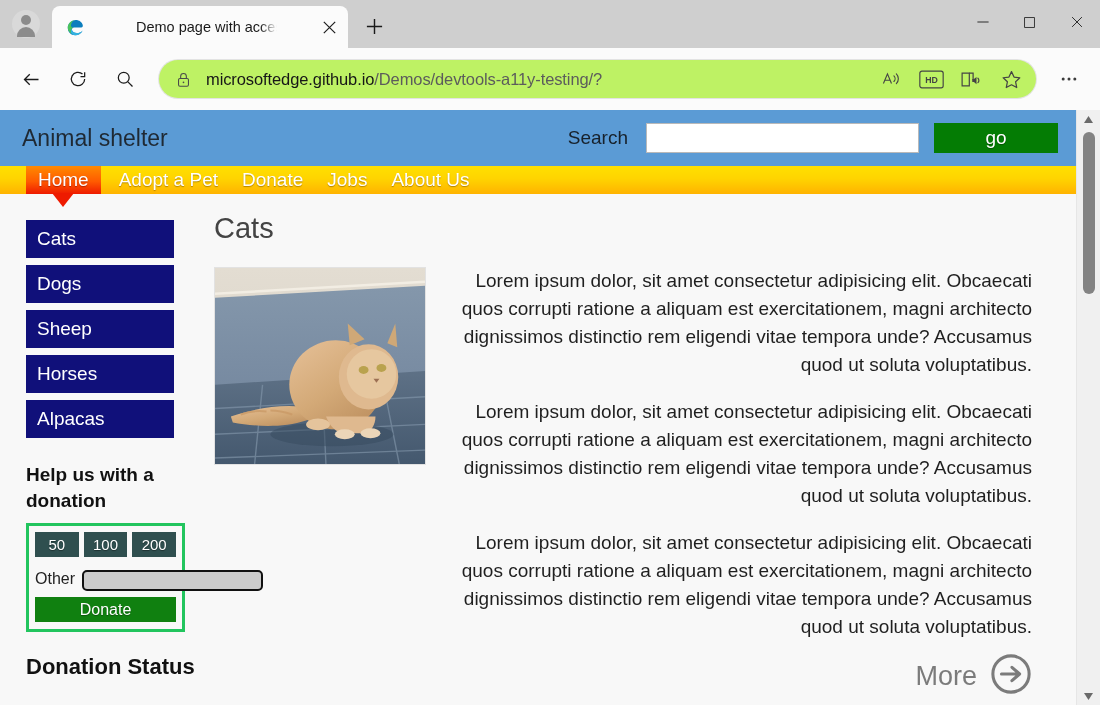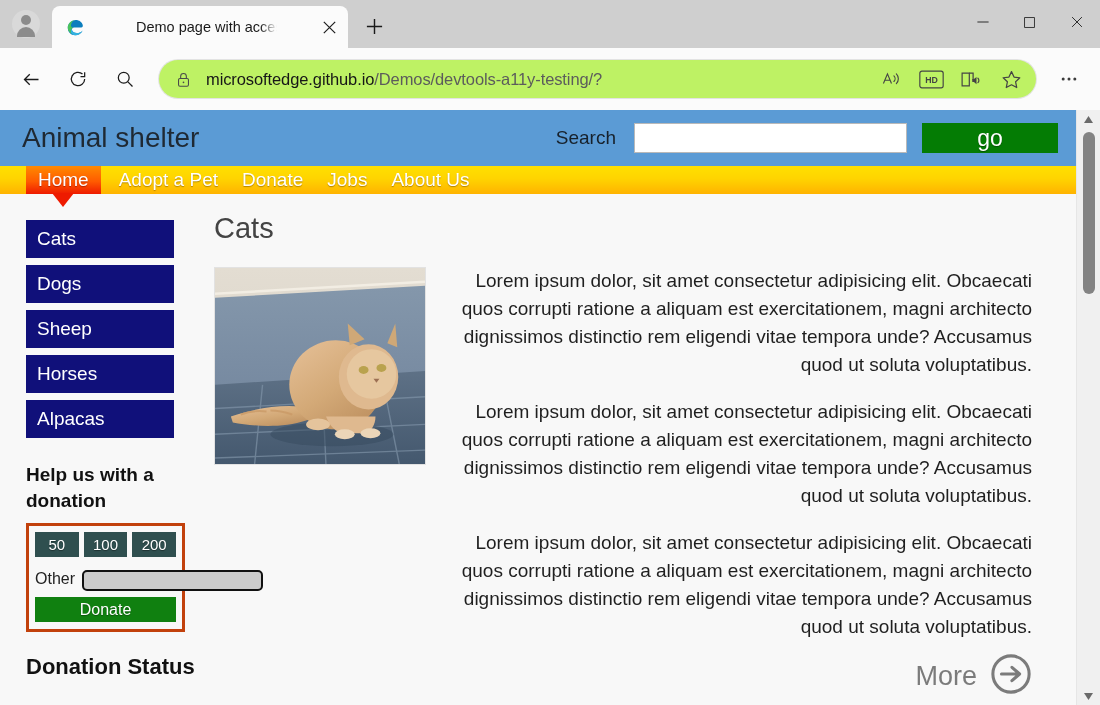--- a/index.html
+++ b/index.html
@@ -153,36 +153,36 @@
   }
 
   
   .site-header {
     background: #5b9bd5;
     height: 56px;
     display: flex; align-items: center;
     padding: 0 18px 0 22px;
   }
   .site-title {
-    font-size: 28px; font-weight: 400; color: #1f2933;
+    font-size: 23px; font-weight: 400; color: #1f2933;
     flex: 0 0 auto;
   }
   .search-area {
     margin-left: auto;
     display: flex; align-items: center;
   }
   .search-label { font-size: 19px; color: #17212b; margin-right: 18px; }
   .search-input {
     width: 273px; height: 30px;
     background: #fff; border: 1px solid #b9b9b9;
   }
   .go-btn {
-    width: 136px; height: 30px;
+    width: 124px; height: 30px;
     background: #047c04;
-    color: #fff; font-size: 23px;
+    color: #fff; font-size: 19px;
     display: flex; align-items: center; justify-content: center;
     margin-left: 15px;
     border: none;
     text-shadow: 0 1px 1px rgba(0,0,0,.35);
     font-family: "Liberation Sans", sans-serif;
   }
 
   
   .main-nav {
     height: 28px;
@@ -231,21 +231,21 @@
     padding-left: 11px;
     margin-bottom: 7px;
   }
   .donate-heading {
     font-size: 19px; font-weight: bold; color: #111;
     width: 150px; line-height: 26px;
     margin-top: 24px; margin-bottom: 9px;
   }
   .donate-box {
     width: 159px;
-    border: 3px solid #c2410c;
+    border: 3px solid #22c55e;
     background: #f8f8f8;
     padding: 6px 6px 7px 6px;
   }
   .amounts { display: flex; gap: 5px; }
   .amount-btn {
     background: #2f4f4f;
     color: #fff;
     border: none;
     font-size: 15px;
     font-family: "Liberation Sans", sans-serif;

